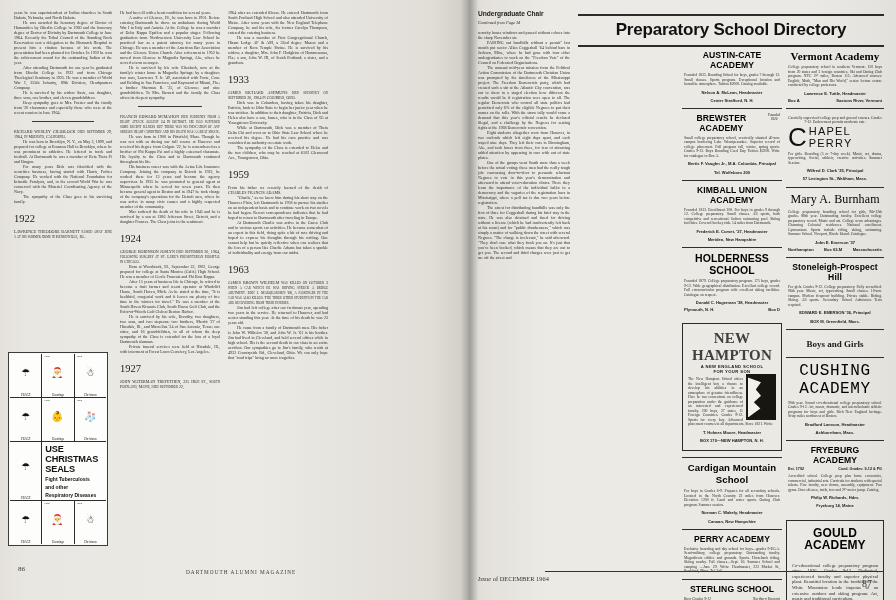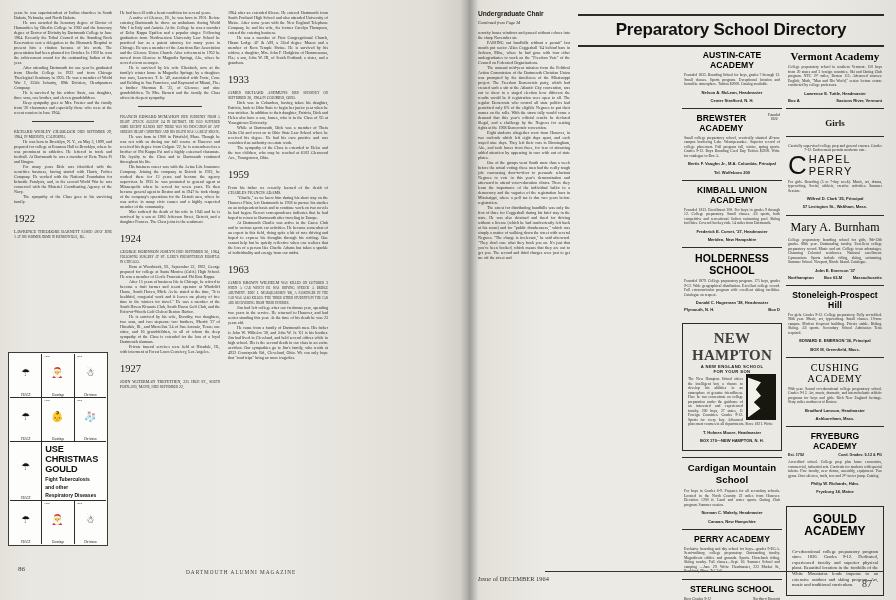--- a/index.html
+++ b/index.html
@@ -163,21 +163,21 @@
           <span class="cap">Christmas</span>
         </div>
 
       <div class="stamp">
           <span class="blob">☂</span>
           <span class="cap">PEACE</span>
         </div>
       <div class="seal-msg">
         <div class="big">USE</div>
         <div class="big">CHRISTMAS</div>
-        <div class="big">GOULD</div>
+        <div class="big">SEALS</div>
         <div class="sm">Fight Tuberculosis</div>
         <div class="sm">and other</div>
         <div class="sm">Respiratory Diseases</div>
       </div>
 
       <div class="stamp">
           <span class="blob">☂</span>
           <span class="cap">PEACE</span>
         </div>
       <div class="stamp">
@@ -326,23 +326,20 @@
     <div class="ad first">
       <div class="ad-name n-lg" style="font-family:'Liberation Serif',serif;font-size:11px;">Vermont Academy</div>
       <div class="ad-body">College preparatory school in southern Vermont. 150 boys from 20 states and 3 foreign countries. Ski and Outing Club program. NYC 2½ miles, Boston 115. Advanced courses: English, Math, "Man and His World," senior lecture course conducted by college professors.</div>
       <div class="ad-sig">Lawrence E. Tuttle, Headmaster</div>
       <div class="ad-row">
         <span>Box A</span>
         <span>Saxtons River, Vermont</span>
       </div>
     </div>
 
-    <div class="ad">
-      <div class="subhead">Girls</div>
-    </div>
 
     <div class="ad">
       <div class="ad-body c">Carefully supervised college prep and general courses. Grades 7-12. Endowment permits moderate rate.</div>
       <div class="chapel">
         <span class="cbig">C</span>
         <span class="ctxt">HAPEL PERRY</span>
       </div>
       <div class="ad-body">For girls. Boarding (5 or 7-day week). Music, art, drama, typewriting. Social, athletic, creative activities. Summer Session.</div>
       <div class="ad-sig">Wilfred D. Clark '25, Principal</div>
       <div class="ad-sig">57 Lexington St., Waltham, Mass.</div>
@@ -359,23 +356,26 @@
       </div>
     </div>
 
     <div class="ad">
       <div class="ad-name n-md">Stoneleigh-Prospect Hill</div>
       <div class="ad-body">For girls. Grades 9-12. College preparatory. Fully accredited. 96th year. Music, art, typewriting. Small classes. 10-acre campus. Modern fireproof building. Private stable. Riding. Skiing. All sports. Secondary School Admission Tests required.</div>
       <div class="ad-sig">EDWARD E. EMERSON '36, Principal</div>
       <div class="ad-sig">BOX M, Greenfield, Mass.</div>
     </div>
 
-
-    <div class="ad">
-      <div class="ad-name" style="font-family:Liberation Serif, serif;font-weight:normal;font-size:10px;letter-spacing:.6px;">CUSHING ACADEMY</div>
+    <div class="ad">
+      <div class="subhead">Boys and Girls</div>
+    </div>
+
+    <div class="ad">
+      <div class="ad-name" style="font-family:Liberation Mono, monospace;font-weight:normal;font-size:16px;letter-spacing:.6px;">CUSHING ACADEMY</div>
       <div class="ad-body">90th year. Sound co-educational college preparatory school. Grades 9-12. Art, music, dramatic, and interscholastic athletic programs for boys and girls. Rich New England heritage. Sixty miles northwest of Boston.</div>
       <div class="ad-sig">Bradford Lamson, Headmaster</div>
       <div class="ad-sig">Ashburnham, Mass.</div>
     </div>
 
     <div class="ad">
       <div class="ad-name n-md">FRYEBURG ACADEMY</div>
       <div class="ad-row" style="font-size:3.7px;">
         <span>Est. 1792</span>
         <span>Coed. Grades: 9-12 &amp; PG</span>

